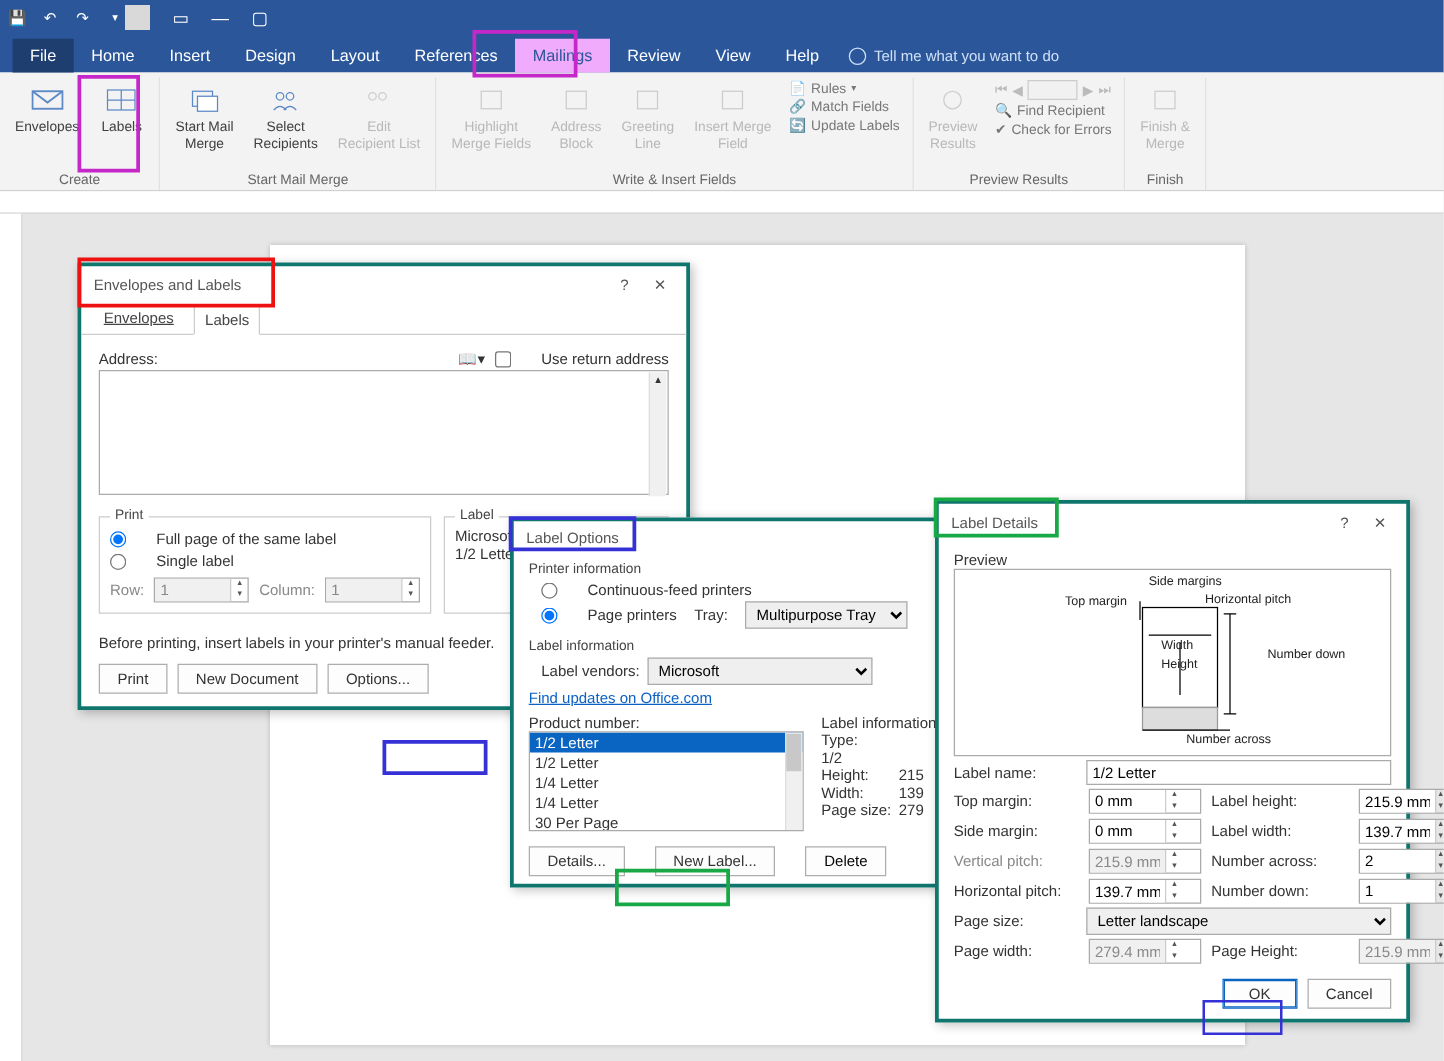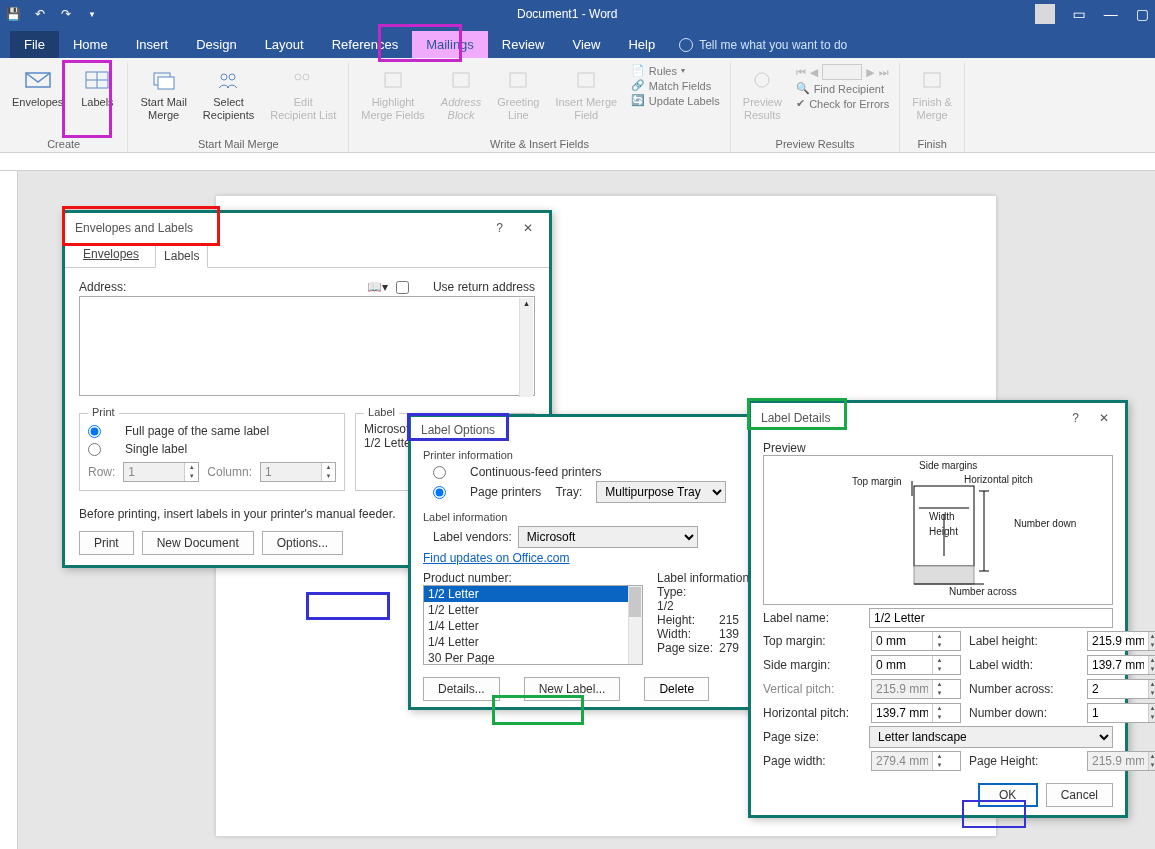--- a/index.html
+++ b/index.html
@@ -153,21 +153,20 @@
 </head>
 <body>
 
 <div class="titlebar">
   <div class="qat">
     <span class="qat-icon">💾</span>
     <span class="qat-icon">↶</span>
     <span class="qat-icon">↷</span>
     <span class="qat-icon" style="font-size:9px;">▾</span>
   </div>
-  <div class="title">Document1 - Word</div>
   <div class="winctrl">
     <span class="avatar"></span>
     <span>▭</span>
     <span>—</span>
     <span>▢</span>
   </div>
 </div>
 
 <div class="menutabs">
   <div class="menutab file">File</div>
@@ -260,21 +259,21 @@
           </span>
         <span style="white-space:pre-line;">Highlight
 Merge Fields</span>
       </div>
       <div class="rbtn disabled">
         <span class="ricon">
             <svg width="22" height="20">
               <rect x="3" y="3" width="16" height="14" fill="none" stroke="#ccc"></rect>
             </svg>
           </span>
-        <span style="white-space:pre-line;font-style:italic;">Address
+        <span style="white-space:pre-line;">Address
 Block</span>
       </div>
       <div class="rbtn disabled">
         <span class="ricon">
             <svg width="22" height="20">
               <rect x="3" y="3" width="16" height="14" fill="none" stroke="#ccc"></rect>
             </svg>
           </span>
         <span style="white-space:pre-line;">Greeting
 Line</span>

